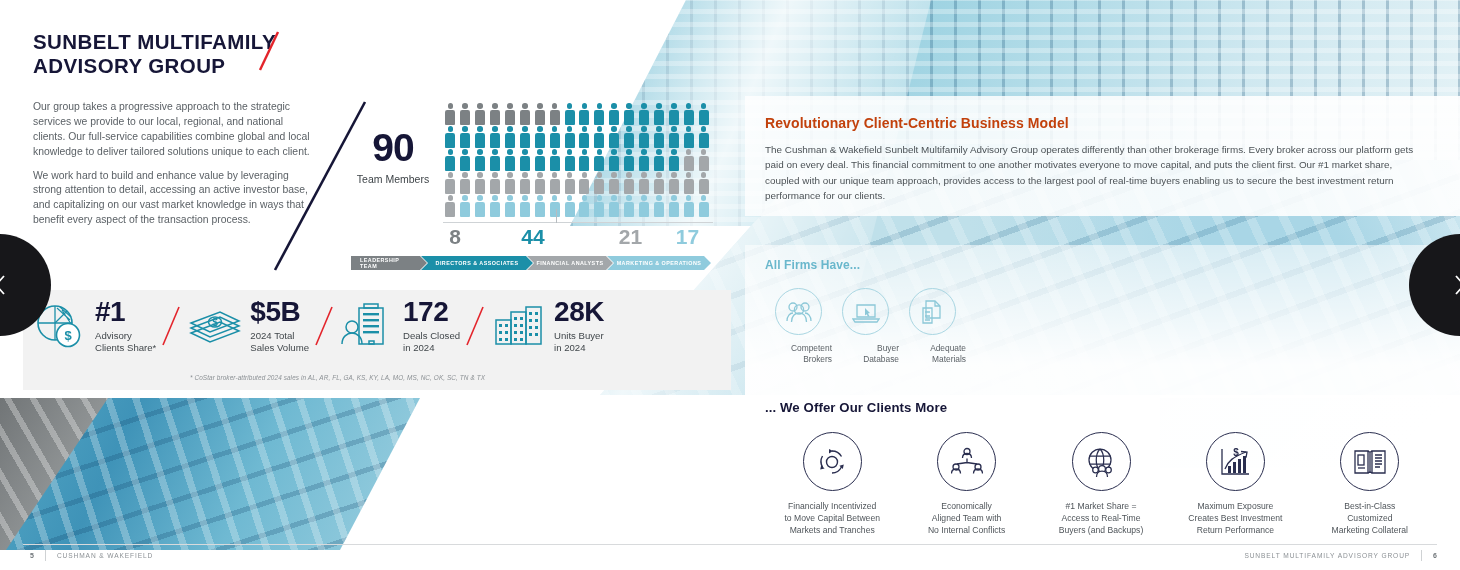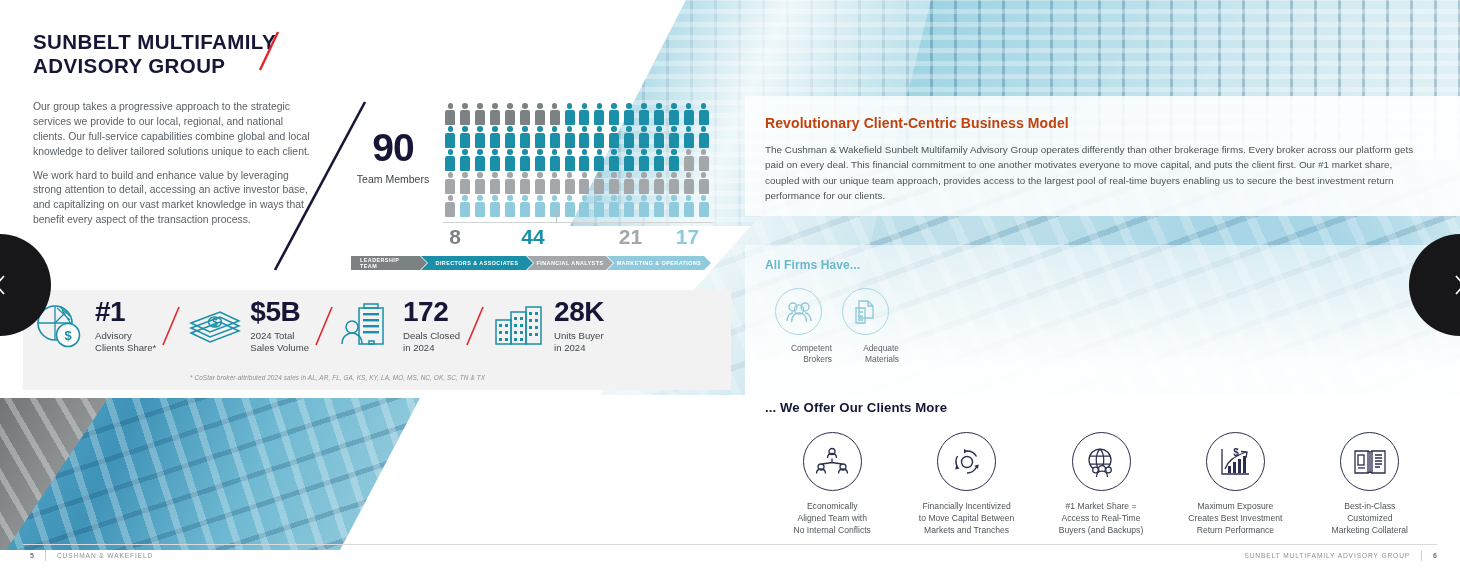--- a/index.html
+++ b/index.html
@@ -745,20 +745,35 @@
               <path d="M5.5 22 c0-6 3.4-9 7.5-9 s7.5 3 7.5 9"></path>
             </g>
           </svg>
         </div>
         <div class="ico-cap">
           <div>Competent</div>
           <div>Brokers</div>
         </div>
       </div>
 
+      <div class="ico-cell">
+        <div class="circ light">
+          <svg width="28" height="22" viewBox="0 0 28 22">
+            <g fill="none" stroke="#8cc8d8" stroke-width="1.3">
+              <path d="M5 4 h18 v12 H5 z"></path>
+              <path d="M1 18 h26 l-2 3 H3 z"></path>
+            </g>
+            <path d="M13 7 l5 5 -2 .4 1.4 2.6 -1.4 .8 -1.4-2.6 -1.6 1.4 z" fill="#8cc8d8"></path>
+          </svg>
+        </div>
+        <div class="ico-cap">
+          <div>Buyer</div>
+          <div>Database</div>
+        </div>
+      </div>
 
       <div class="ico-cell">
         <div class="circ light">
           <svg width="24" height="26" viewBox="0 0 24 26">
             <g fill="none" stroke="#8cc8d8" stroke-width="1.3">
               <path d="M5 2 h9 l5 5 v12 H5 z"></path>
               <path d="M14 2 v5 h5"></path>
               <path d="M2 9 h9 v15 H2 z"></path>
               <path d="M4 13 h5 M4 17 h5 M4 21 h5"></path>
             </g>
@@ -769,41 +784,20 @@
           <div>Materials</div>
         </div>
       </div>
 
     </div>
   </div>
 
   <div class="sec-more">
     <div class="sec-more-h">... We Offer Our Clients More</div>
     <div class="more-row">
-
-      <div class="more-cell">
-        <div class="circ dark">
-          <svg width="32" height="30" viewBox="0 0 32 30">
-            <g fill="none" stroke="#2a2e4f" stroke-width="1.3">
-              <circle cx="16" cy="4.5" r="3"></circle>
-                <path d="M11.5 11 c0-3 2-4.5 4.5-4.5 s4.5 1.5 4.5 4.5"></path>
-              <circle cx="5" cy="20" r="3"></circle>
-                <path d="M.5 26.5 c0-3 2-4.5 4.5-4.5 s4.5 1.5 4.5 4.5"></path>
-              <circle cx="27" cy="20" r="3"></circle>
-                <path d="M22.5 26.5 c0-3 2-4.5 4.5-4.5 s4.5 1.5 4.5 4.5"></path>
-              <path d="M16 11.5 v4 M16 15.5 L6 17 M16 15.5 L26 17"></path>
-            </g>
-          </svg>
-        </div>
-        <div class="more-cap">
-          <div>Economically</div>
-          <div>Aligned Team with</div>
-          <div>No Internal Conflicts</div>
-        </div>
-      </div>
 
       <div class="more-cell">
         <div class="circ dark">
           <svg width="32" height="32" viewBox="0 0 32 32">
             <g fill="none" stroke="#2a2e4f" stroke-width="1.4">
               <path d="M16 5 a11 11 0 0 1 9.5 5.5"></path>
               <path d="M25.5 21 a11 11 0 0 1 -9.5 6"></path>
               <path d="M6.5 21 a11 11 0 0 1 0 -11"></path>
               <circle cx="16" cy="16" r="5.5"></circle>
             </g>
@@ -811,20 +805,41 @@
               <path d="M13 3 l4 2 -4 2.4 z"></path>
               <path d="M27.8 18.5 l-1 4.4 -3.4-3.2 z"></path>
               <path d="M4.2 23.6 l1-4.4 3.4 3.2 z"></path>
             </g>
           </svg>
         </div>
         <div class="more-cap">
           <div>Financially Incentivized</div>
           <div>to Move Capital Between</div>
           <div>Markets and Tranches</div>
+        </div>
+      </div>
+
+      <div class="more-cell">
+        <div class="circ dark">
+          <svg width="32" height="30" viewBox="0 0 32 30">
+            <g fill="none" stroke="#2a2e4f" stroke-width="1.3">
+              <circle cx="16" cy="4.5" r="3"></circle>
+                <path d="M11.5 11 c0-3 2-4.5 4.5-4.5 s4.5 1.5 4.5 4.5"></path>
+              <circle cx="5" cy="20" r="3"></circle>
+                <path d="M.5 26.5 c0-3 2-4.5 4.5-4.5 s4.5 1.5 4.5 4.5"></path>
+              <circle cx="27" cy="20" r="3"></circle>
+                <path d="M22.5 26.5 c0-3 2-4.5 4.5-4.5 s4.5 1.5 4.5 4.5"></path>
+              <path d="M16 11.5 v4 M16 15.5 L6 17 M16 15.5 L26 17"></path>
+            </g>
+          </svg>
+        </div>
+        <div class="more-cap">
+          <div>Economically</div>
+          <div>Aligned Team with</div>
+          <div>No Internal Conflicts</div>
         </div>
       </div>
 
       <div class="more-cell">
         <div class="circ dark">
           <svg width="32" height="30" viewBox="0 0 32 30">
             <g fill="none" stroke="#2a2e4f" stroke-width="1.25">
               <circle cx="15" cy="13" r="11"></circle>
               <path d="M15 2 c-5 5 -5 17 0 22 M15 2 c5 5 5 17 0 22 M4.4 9 h21.2 M4.4 17 h21.2"></path>
               <circle cx="17" cy="22" r="3.4" fill="#fff"></circle>

